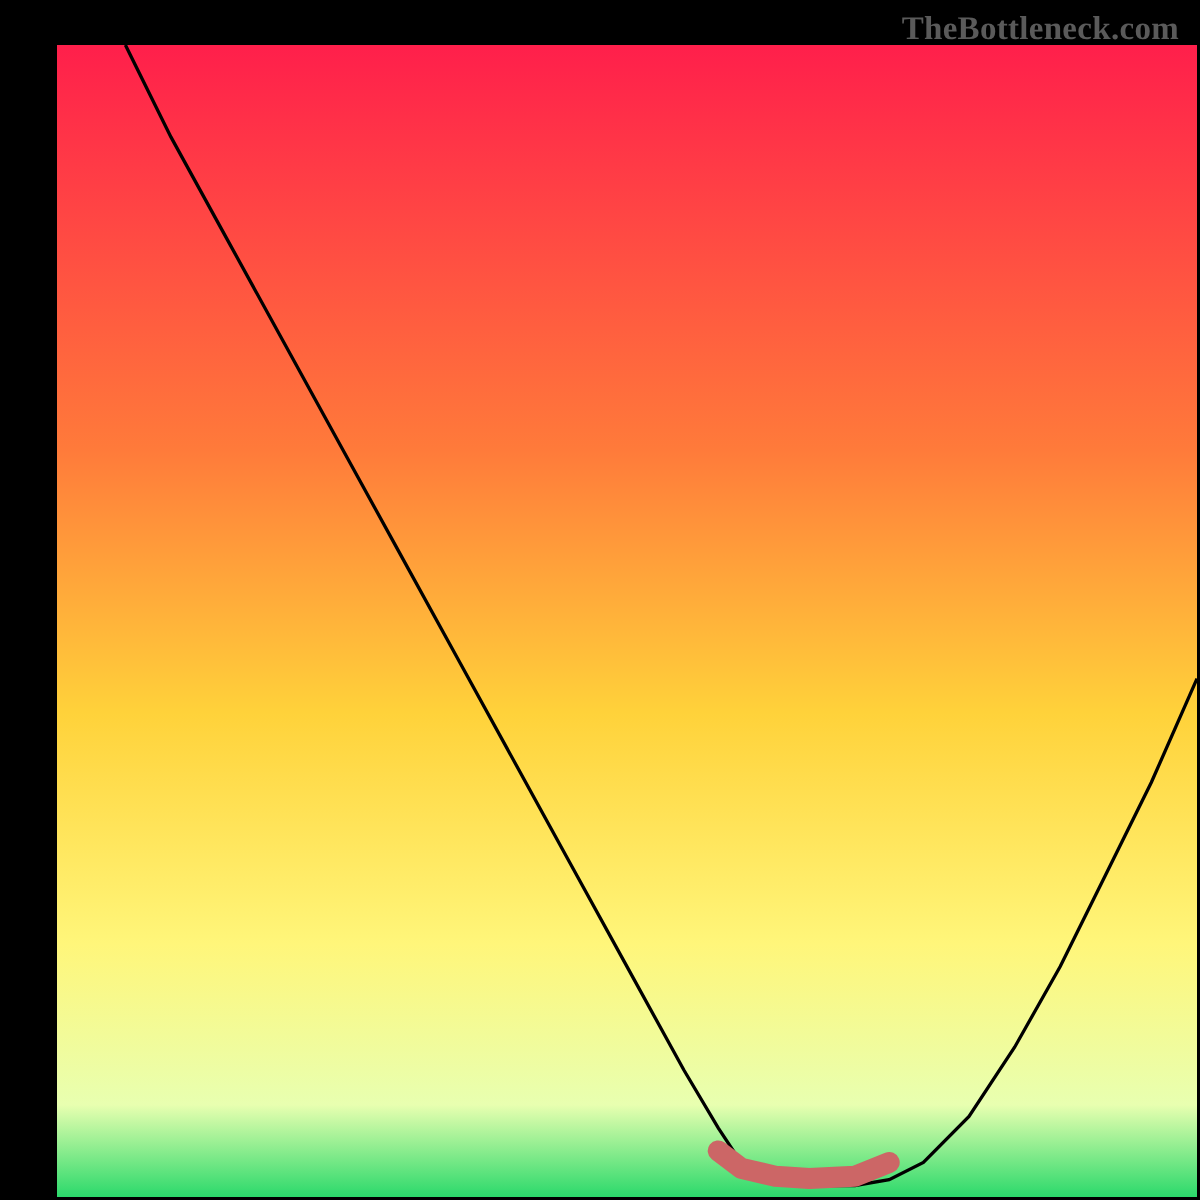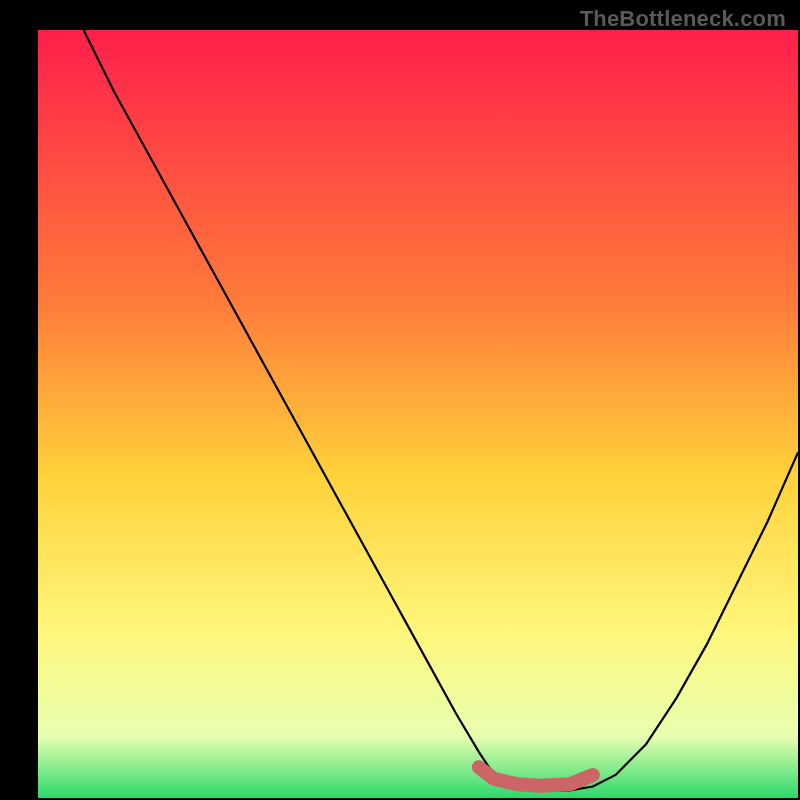--- a/index.html
+++ b/index.html
@@ -15,21 +15,21 @@
     position: absolute;
     top: 0;
     left: 0;
     width: 800px;
     height: 800px;
   }
   .watermark {
     position: absolute;
     top: 6px;
     right: 14px;
-    font-family: Liberation Sans, sans-serif;
+    font-family: Liberation Serif, serif;
     font-size: 22px;
     font-weight: bold;
     color: #5a5a5a;
     letter-spacing: 0.2px;
     z-index: 10;
   }
   svg {
     display: block;
   }
 </style>

